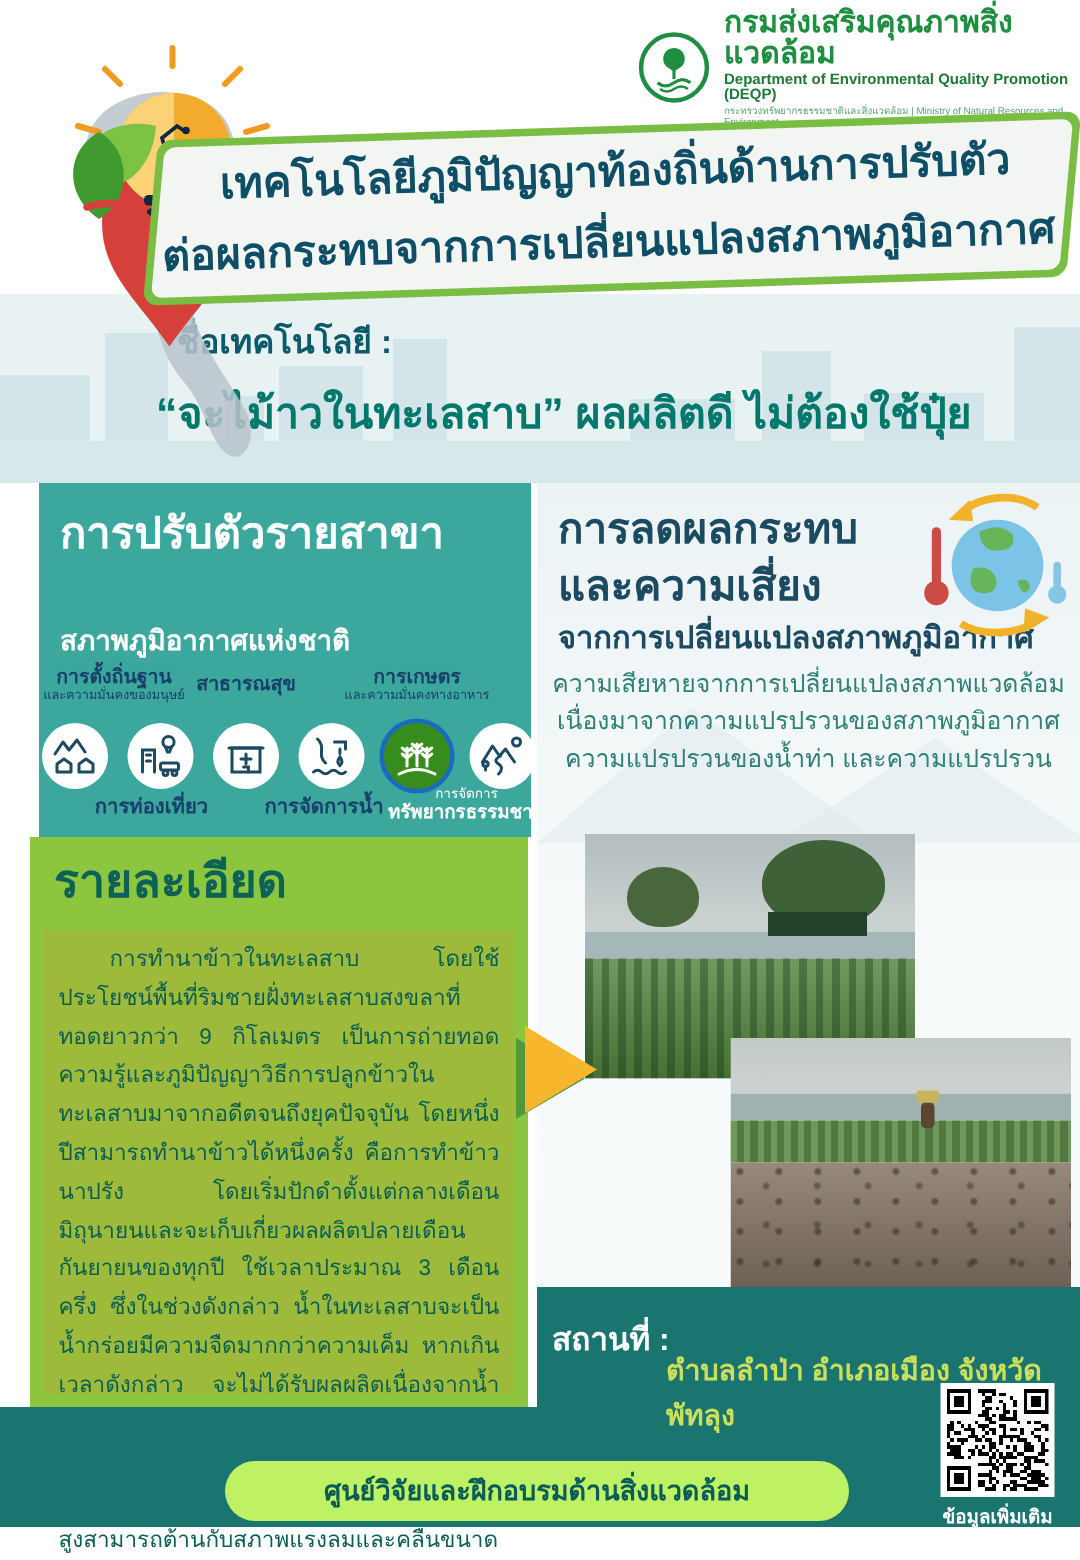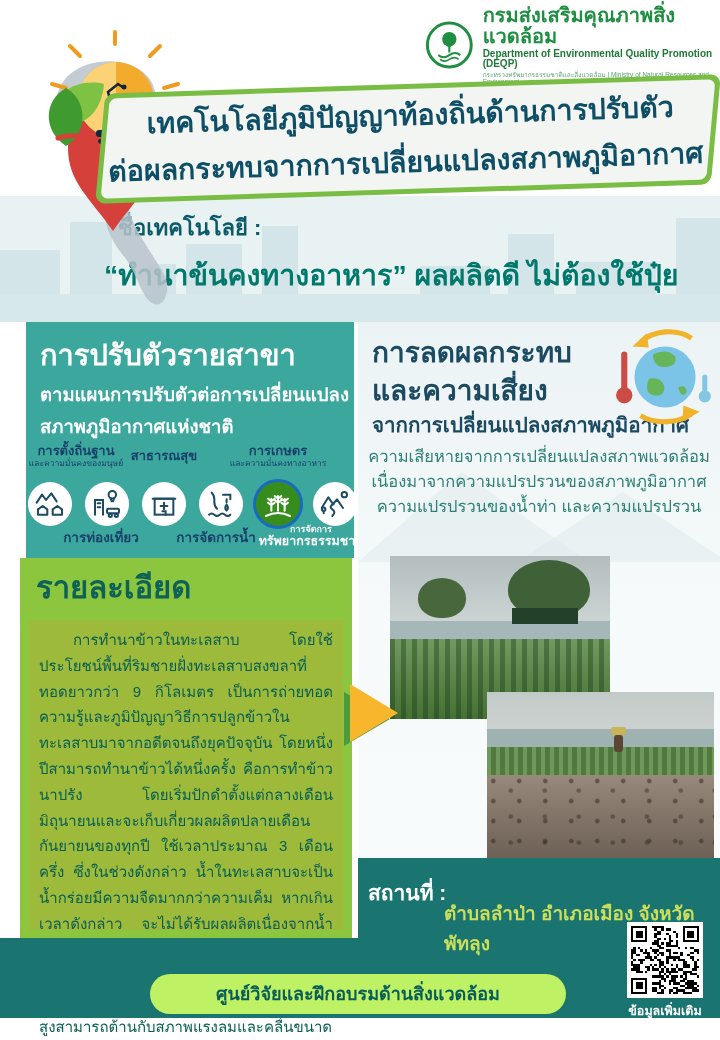--- a/index.html
+++ b/index.html
@@ -35,21 +35,21 @@
   .adapt-h{position:absolute;left:14px;top:10px;font-size:29px;font-weight:bold;color:#fff;}
   .adapt-s1{position:absolute;left:14px;top:58px;font-size:18.5px;font-weight:600;color:#fff;}
   .adapt-s2{position:absolute;left:14px;top:90px;font-size:18.5px;font-weight:600;color:#fff;}
   .ic{position:absolute;top:160px;width:44px;height:44px;border-radius:50%;background:#fff;
       display:flex;align-items:center;justify-content:center;color:#1d4a63;}
   .ic svg{width:32px;height:32px;}
   .ic.hl{background:#368d1e;border:3px solid #1a6bc0;margin:-3px;color:#fff;}
   .lbl{position:absolute;text-align:center;color:#19406b;line-height:1.15;}
   .lbl b{font-size:13px;display:block;}
   .lbl span{font-size:8.5px;display:block;}
-  .lbl.white{color:#fff;font-weight:bold;}
+  .lbl.white{color:#fff;}
   .lbl.white span{font-size:9px;}
   .lbl.white b{font-size:12.5px;}
 
   
   .impact{left:358px;top:322px;width:362px;height:536px;
           background:linear-gradient(#ecf3f5,#f6fafa 55%,#f8fbfb);}
   .imp-h1{position:absolute;left:14px;top:8px;font-size:28px;font-weight:bold;color:#1b4a61;}
   .imp-h2{position:absolute;left:14px;top:46px;font-size:28px;font-weight:bold;color:#1b4a61;}
   .imp-h3{position:absolute;left:14px;top:86px;font-size:20.5px;font-weight:bold;color:#1b4a61;}
   .imp-body{position:absolute;left:0;top:122px;width:362px;text-align:center;
@@ -170,25 +170,24 @@
   </div>
 
   <div class="abs banner banner-wrap">
     <div class="banner-in">
       <div class="banner-line">เทคโนโลยีภูมิปัญญาท้องถิ่นด้านการปรับตัว</div>
       <div class="banner-line">ต่อผลกระทบจากการเปลี่ยนแปลงสภาพภูมิอากาศ</div>
     </div>
   </div>
 
   <div class="abs tech-label">ชื่อเทคโนโลยี :</div>
-  <div class="abs tech-value">“ทำนาข้นคงทางอาหาร” ผลผลิตดี ไม่ต้องใช้ปุ๋ย</div>
+  <div class="abs tech-value">“จะไม้าวในทะเลสาบ” ผลผลิตดี ไม่ต้องใช้ปุ๋ย</div>
 
   <div class="abs adapt">
     <div class="adapt-h">การปรับตัวรายสาขา</div>
-    <div class="adapt-s1">ตามแผนการปรับตัวต่อการเปลี่ยนแปลง</div>
     <div class="adapt-s2">สภาพภูมิอากาศแห่งชาติ</div>
 
     <div class="lbl" style="left:-12px;top:122px;width:124px;">
       <b>การตั้งถิ่นฐาน</b>
       <span>และความมั่นคงของมนุษย์</span>
     </div>
     <div class="lbl" style="left:88px;top:127px;width:100px;">
       <b>สาธารณสุข</b>
     </div>
     <div class="lbl" style="left:192px;top:122px;width:120px;">

